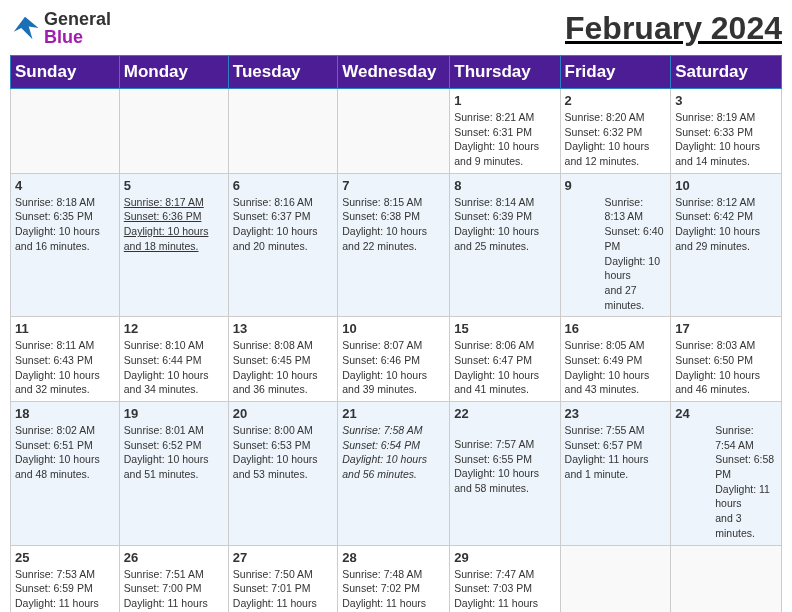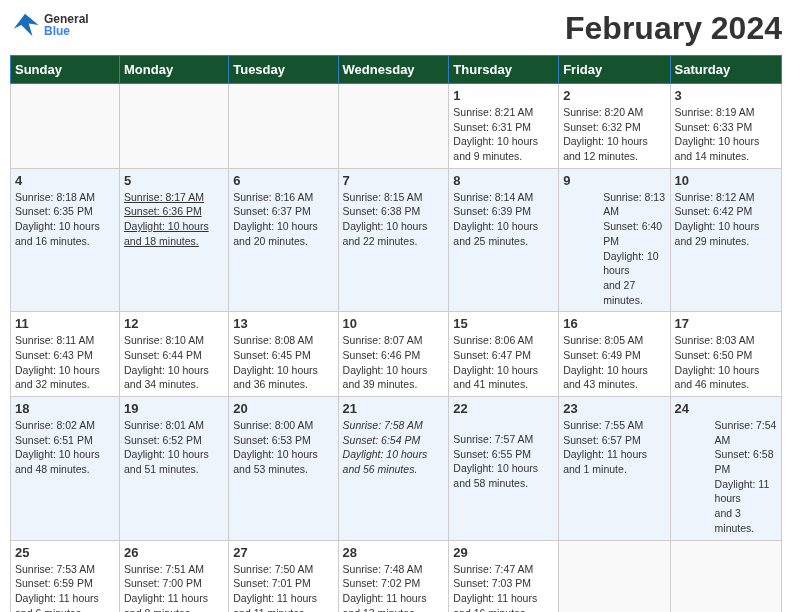--- a/index.html
+++ b/index.html
@@ -17,52 +17,53 @@
       margin-bottom: 8px;
     }
     .logo {
       display: flex;
       align-items: center;
       gap: 4px;
     }
     .logo-text {
       display: flex;
       flex-direction: column;
-      font-size: 12px;
+      font-size: 18px;
       font-weight: bold;
       line-height: 1;
     }
     .logo-general { color: #333; }
-    .logo-blue { color: #3b82f6; }
+    .logo-blue { color: #a21caf; }
     .logo-bird {
       width: 30px;
       height: 30px;
     }
     .title-block {
+      text-decoration: underline;
     }
     .title-month {
       font-size: 32px;
       font-weight: bold;
       color: #333;
     }
     .title-location {
       font-size: 16px;
       color: #333;
     }
     .calendar {
       width: 100%;
       border-collapse: collapse;
       font-size: 11px;
     }
     .calendar th {
-      background-color: #14532d;
+      background-color: #4c1d95;
       color: #fff;
       padding: 6px 4px;
       text-align: left;
-      font-size: 13px;
+      font-size: 17px;
       font-weight: bold;
       border: 1px solid #2e7fc1;
     }
     .calendar td {
       border: 1px solid #ccc;
       vertical-align: top;
       padding: 4px;
       width: 113px;
       height: 80px;
       background: #fff;

